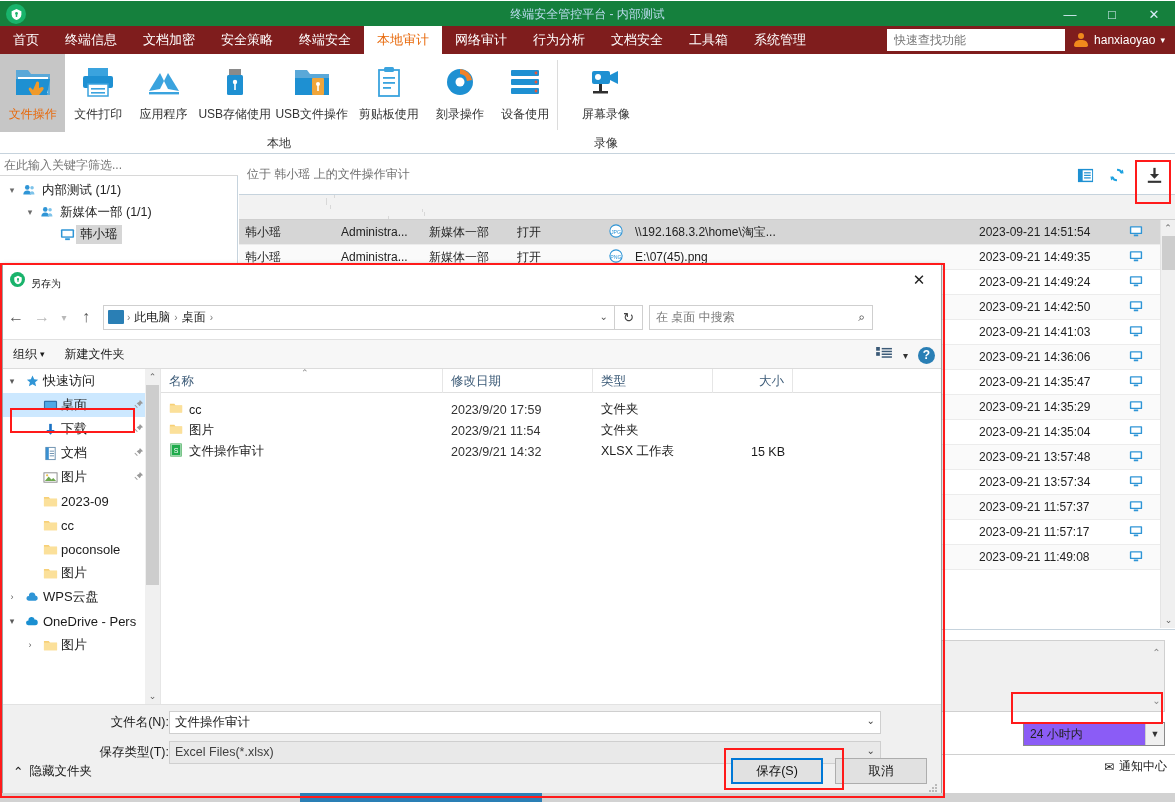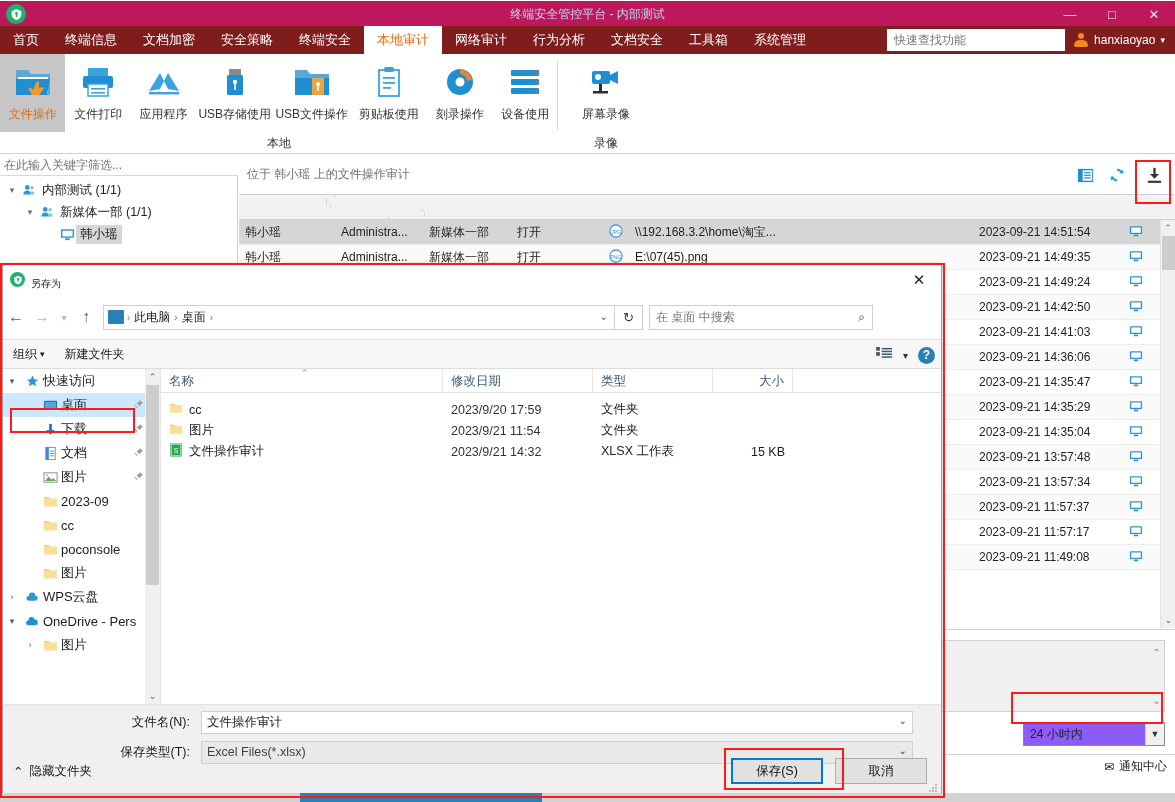--- a/index.html
+++ b/index.html
@@ -10,21 +10,21 @@
     font-family: "Liberation Sans", "DejaVu Sans", sans-serif;
     font-size: 12px;
     background: #ffffff;
     -webkit-font-smoothing: antialiased;
   }
   #root { position: relative; width: 1175px; height: 802px; background:#fff; }
 
   
   .app-titlebar {
     position:absolute; left:0; top:1px; width:1175px; height:26px;
-    background:#be185d; color:#cfe6f5;
+    background:#15803d; color:#cfe6f5;
   }
   .app-logo {
     position:absolute; left:6px; top:3px; width:20px; height:20px;
     border-radius:50%; background:#19b36b; display:flex; align-items:center; justify-content:center;
   }
   .app-logo svg { width:13px; height:13px; display:block;}
   .app-title {
     position:absolute; left:0; top:0; width:1175px; height:26px;
     line-height:26px; text-align:center; font-size:12px; color:#bcdcf0;
   }
@@ -217,21 +217,21 @@
   .lp-head { height:24px; display:flex; border-bottom:1px solid #e0e0e0; align-items:center; }
   .lp-th { font-size:12.5px; color:#3b5a77; padding-left:8px; border-right:1px solid #e6e6e6; line-height:24px; height:24px;}
   .lh-name{width:282px} .lh-date{width:150px} .lh-type{width:120px} .lh-size{width:80px; text-align:right; padding-right:8px;}
   .lp-row { display:flex; align-items:center; height:21px; font-size:12.5px; color:#1a1a1a; }
   .lp-c { padding-left:8px; display:flex; align-items:center; gap:6px; }
   .lc-name{width:282px} .lc-date{width:150px;color:#333} .lc-type{width:120px} .lc-size{width:80px; justify-content:flex-end; padding-right:8px;}
   .sort-caret { position:absolute; left:140px; top:-1px; font-size:9px; color:#8a8a8a; }
 
   .dlg-footer { position:relative; height:90px; background:#f0f0f0; border-top:1px solid #e2e2e2; }
   .frow { display:flex; align-items:center; height:26px; margin-top:4px; }
-  .flabel { width:198px; text-align:right; padding-right:11px; font-size:12.5px; color:#1a1a1a; }
+  .flabel { width:166px; text-align:right; padding-right:0; font-size:12.5px; color:#1a1a1a; }
   .fname-input {
     width:712px; height:23px; border:1px solid #cfcfcf; background:#fff; font-size:12.5px;
     color:#1a1a1a; padding:0 18px 0 5px; outline:none; font-family:inherit; position:relative;
   }
   .finput-wrap { position:relative; }
   .finput-wrap .cv { position:absolute; right:6px; top:4px; font-size:10px; color:#444; }
   .ftype-input {
     width:712px; height:23px; border:1px solid #cfcfcf; background:#e9e9e9; font-size:12.5px;
     color:#404040; padding:0 18px 0 5px; outline:none; font-family:inherit;
   }

